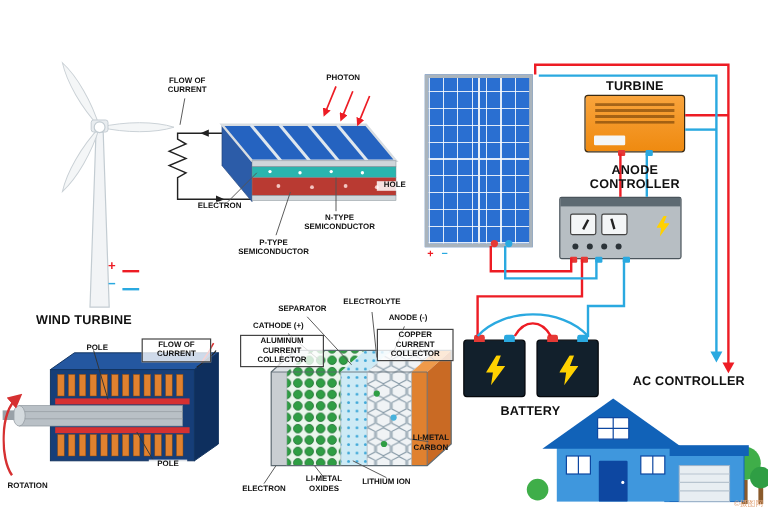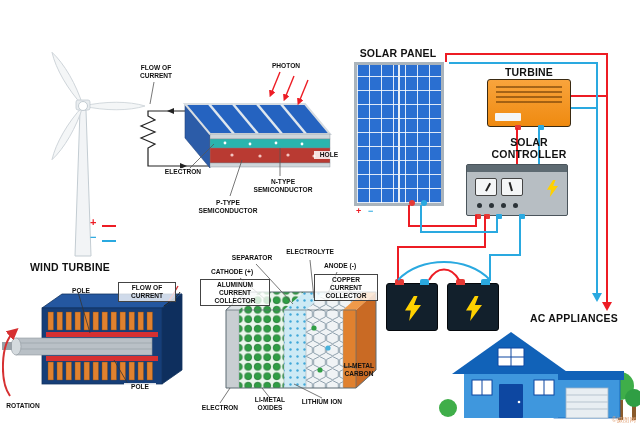--- a/index.html
+++ b/index.html
@@ -143,21 +143,20 @@
   <div class="lbl" style="left:264px;top:62px;width:44px">PHOTON</div>
   <div class="lbl chip" style="left:160px;top:168px;width:44px">ELECTRON</div>
   <div class="lbl chip" style="left:314px;top:151px;width:28px">HOLE</div>
   <div class="lbl" style="left:252px;top:178px;width:62px">N-TYPE SEMICONDUCTOR</div>
   <div class="lbl" style="left:196px;top:199px;width:64px">P-TYPE SEMICONDUCTOR</div>
 
   <div class="comp panel">
     <span class="term" style="left:52px;background:#e53935"></span>
     <span class="term" style="left:64px;background:#2aa9e0"></span>
   </div>
-  <div class="lbl big" style="left:350px;top:47px;width:96px">SOLAR PANEL</div>
   <span class="sym red small" style="left:356px;top:206px">+</span>
   <span class="sym blue small" style="left:368px;top:206px">−</span>
 
   <div class="comp inverter">
     <div class="vents"></div>
     <div class="plate"></div>
     <span class="tm r" style="left:27px"></span>
     <span class="tm b" style="left:50px"></span>
   </div>
   <div class="lbl big" style="left:487px;top:66px;width:84px">TURBINE</div>
@@ -173,32 +172,33 @@
     <span class="bolt" style="left:80px;top:15px;width:11px;height:17px"></span>
     <span class="knob" style="left:10px"></span>
     <span class="knob" style="left:22px"></span>
     <span class="knob" style="left:34px"></span>
     <span class="knob" style="left:46px"></span>
     <span class="tm r" style="left:8px"></span>
     <span class="tm r" style="left:17px"></span>
     <span class="tm b" style="left:29px"></span>
     <span class="tm b" style="left:52px"></span>
   </div>
-  <div class="lbl big" style="left:481px;top:136px;width:96px">SOLAR CONTROLLER</div>
+  <div class="lbl big" style="left:481px;top:136px;width:96px">ANODE CONTROLLER</div>
 
   <div class="battery" style="left:386px;top:283px">
     <span class="cap red"></span>
     <span class="cap blue"></span>
     <span class="bolt" style="left:18px;top:12px;width:16px;height:25px"></span>
   </div>
   <div class="battery" style="left:447px;top:283px">
     <span class="cap red"></span>
     <span class="cap blue"></span>
     <span class="bolt" style="left:18px;top:12px;width:16px;height:25px"></span>
   </div>
+  <div class="lbl big" style="left:384px;top:337px;width:116px">BATTERY</div>
 
   <svg class="comp" style="left:436px;top:320px" width="204" height="104">
     <g>
       <circle cx="12" cy="88" r="9" fill="#3fae49"></circle>
       <rect x="182" y="80" width="5" height="20" fill="#8a5a2b"></rect>
       <circle cx="184" cy="66" r="14" fill="#3fae49"></circle>
       <rect x="196" y="86" width="4" height="14" fill="#8a5a2b"></rect>
       <circle cx="198" cy="78" r="9" fill="#2f9e44"></circle>
     </g>
     <g>
@@ -216,21 +216,21 @@
       <line x1="75" y1="28" x2="75" y2="46" stroke="#0d47a1" stroke-width="1"></line>
       <line x1="62" y1="37" x2="88" y2="37" stroke="#0d47a1" stroke-width="1"></line>
       <rect x="36" y="60" width="20" height="15" fill="#ffffff" stroke="#0d47a1" stroke-width="1"></rect>
       <line x1="46" y1="60" x2="46" y2="75" stroke="#0d47a1" stroke-width="1"></line>
       <rect x="98" y="60" width="20" height="15" fill="#ffffff" stroke="#0d47a1" stroke-width="1"></rect>
       <line x1="108" y1="60" x2="108" y2="75" stroke="#0d47a1" stroke-width="1"></line>
       <rect x="63" y="64" width="24" height="34" rx="1" fill="#0d47a1"></rect>
       <circle cx="83" cy="82" r="1.3" fill="#ffffff"></circle>
     </g>
   </svg>
-  <div class="lbl big" style="left:512px;top:312px;width:124px">AC APPLIANCES</div>
+  <div class="lbl big" style="left:512px;top:312px;width:124px">AC CONTROLLER</div>
 
   <svg class="comp" style="left:196px;top:248px" width="200" height="175">
     <defs>
       <pattern id="pG" width="9.5" height="9.5" patternUnits="userSpaceOnUse">
         <circle cx="4.7" cy="4.7" r="3.6" fill="#2f9e44" stroke="#156327" stroke-width="0.6"></circle>
       </pattern>
       <pattern id="pB" width="7" height="7" patternUnits="userSpaceOnUse">
         <circle cx="3.5" cy="3.5" r="1.2" fill="#3fa8d8"></circle>
       </pattern>
       <pattern id="pH" width="13" height="12" patternUnits="userSpaceOnUse">

